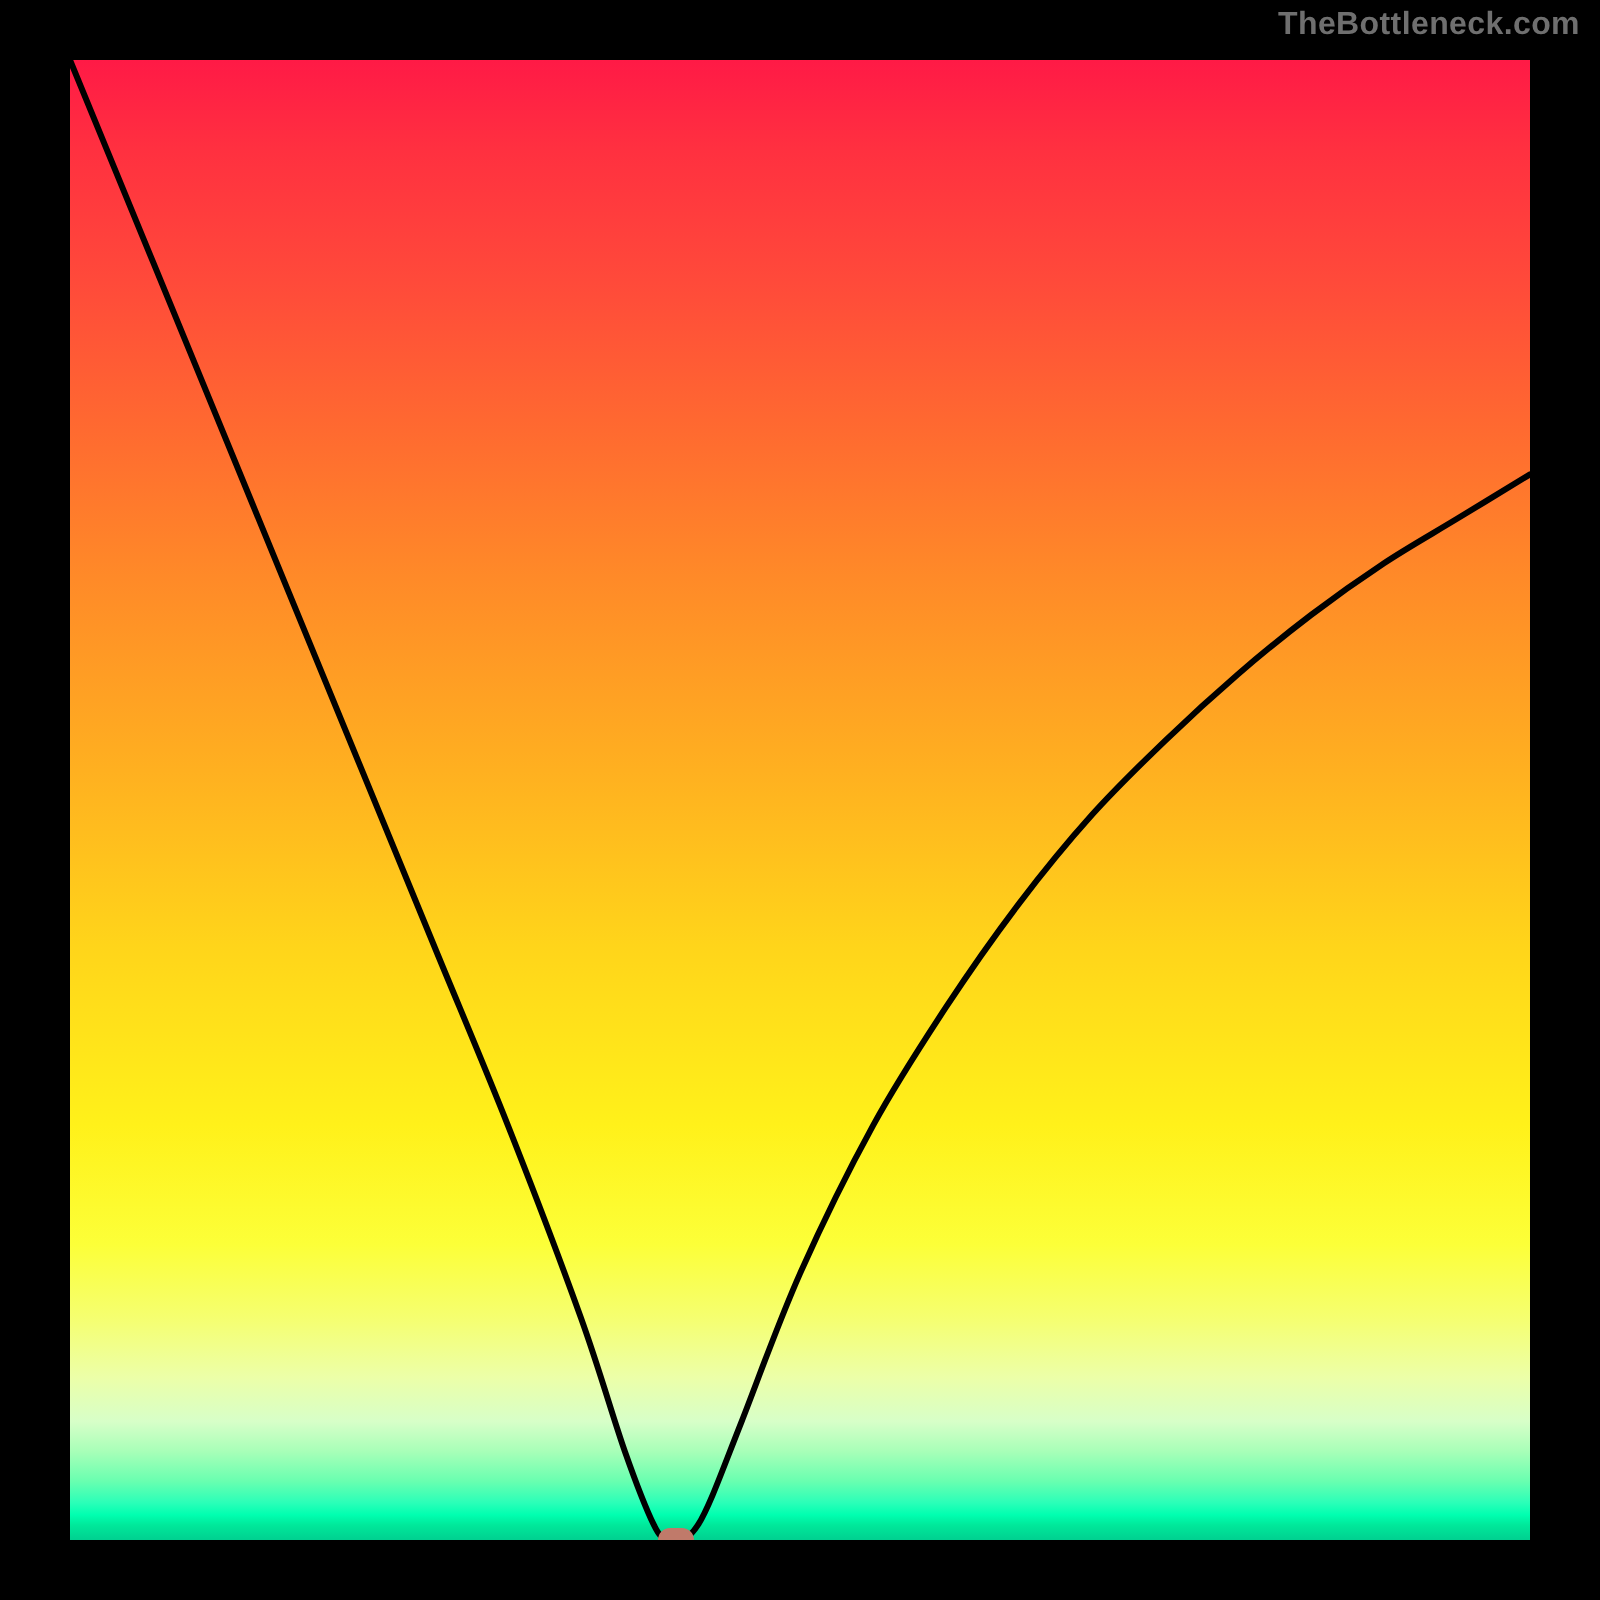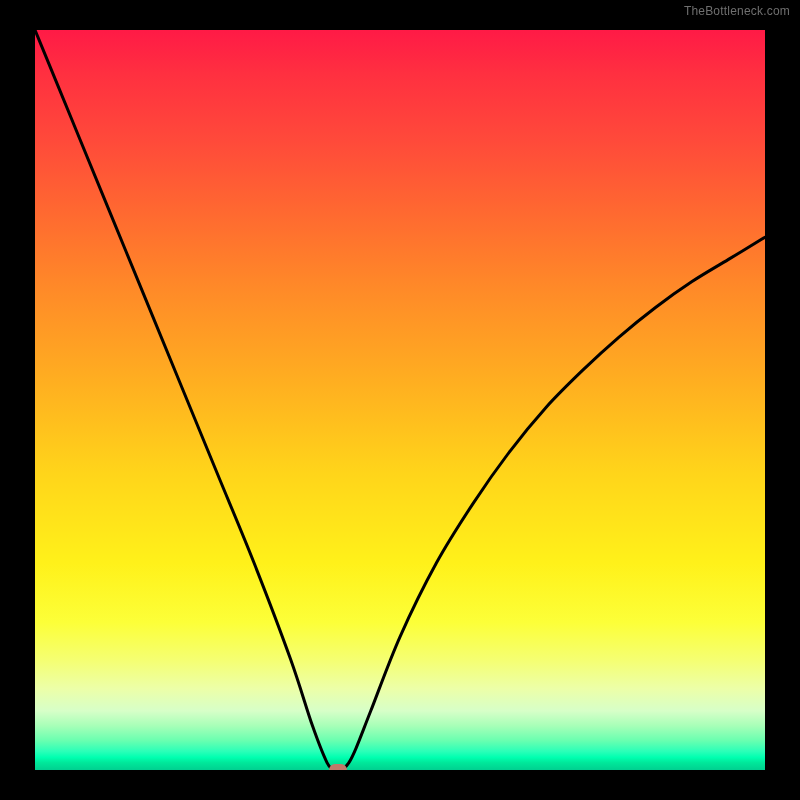--- a/index.html
+++ b/index.html
@@ -14,22 +14,22 @@
   .frame {
     position: relative;
     width: 800px;
     height: 800px;
     background: #000;
   }
   .watermark {
     position: absolute;
     top: 4px;
     right: 10px;
-    font-size: 12px;
-    font-weight: 400;
+    font-size: 16px;
+    font-weight: 700;
     color: #6f6f6f;
     letter-spacing: 0.2px;
     z-index: 10;
   }
   .plot-area {
     position: absolute;
     left: 35px;
     top: 30px;
     width: 730px;
     height: 740px;

